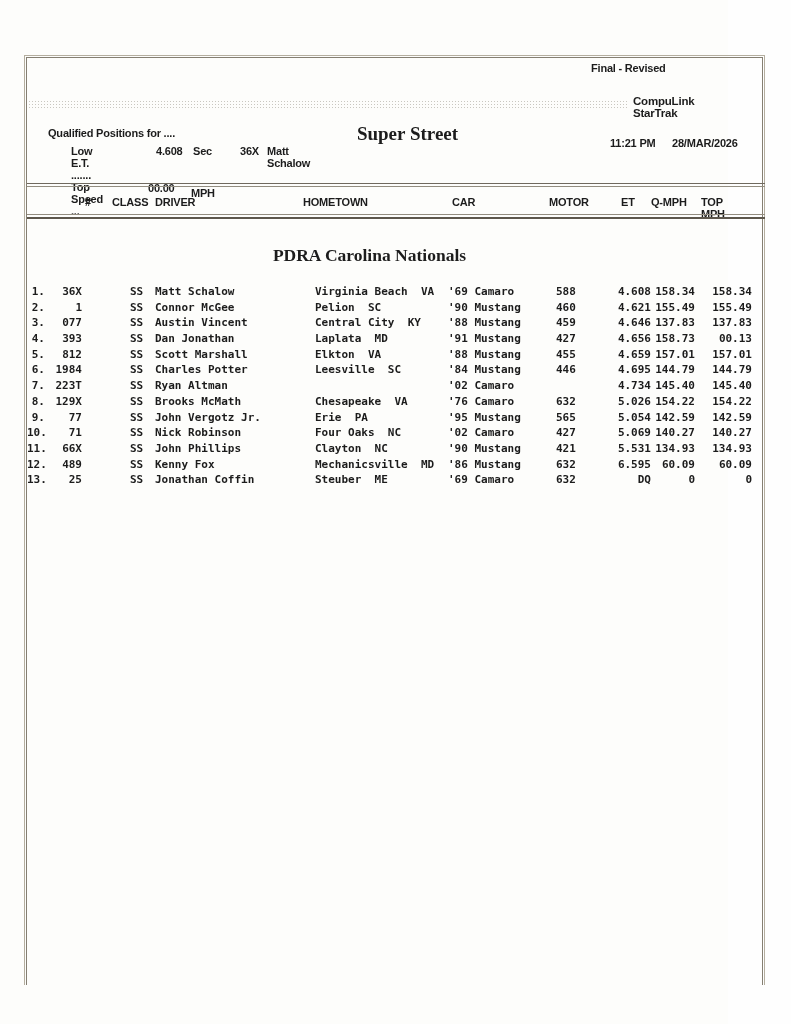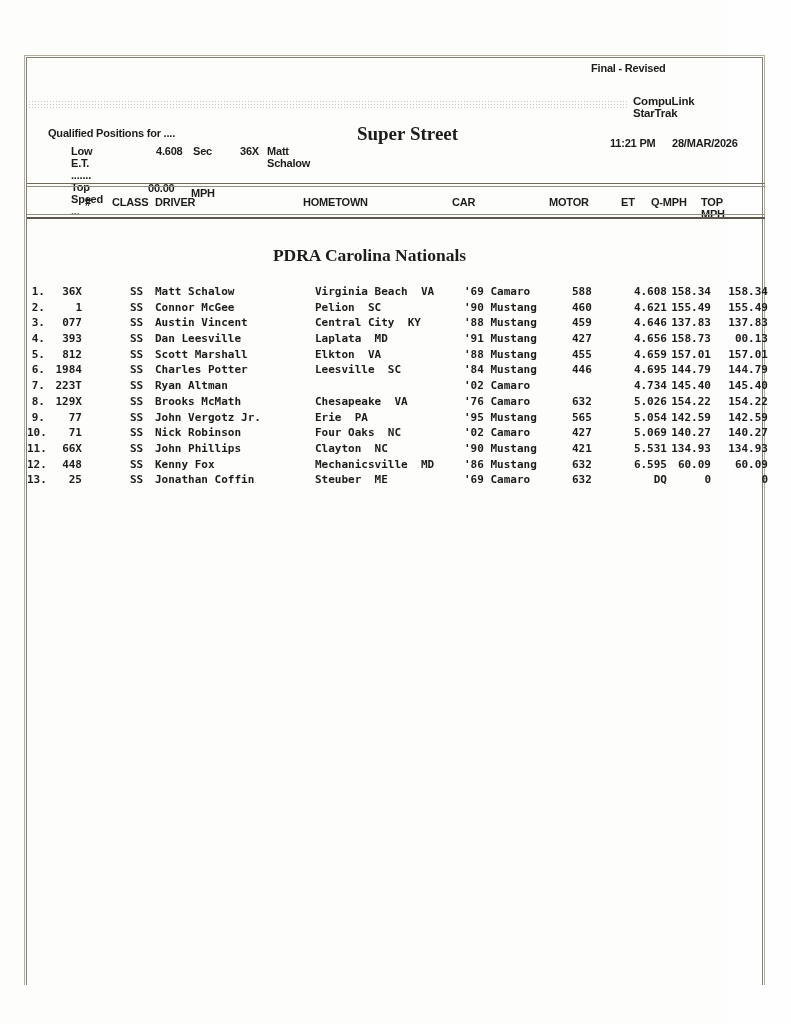--- a/index.html
+++ b/index.html
@@ -61,21 +61,21 @@
   .event-title{left:0;top:245px;width:791px;text-align:center;font-size:17.5px;transform:translateX(-26px);}
 
   .rows{left:27px;top:285px;width:738px;}
   .row{display:flex;height:15.7px;font-size:11px;line-height:13px;align-items:flex-start;}
   .row span{display:block;white-space:pre;overflow:visible;}
   .c-pos{width:18px;text-align:right;flex:none;}
   .c-num{width:37px;text-align:right;flex:none;}
   .c-class{margin-left:48px;width:25px;flex:none;}
   .c-driver{width:160px;flex:none;}
   .c-home{width:125px;flex:none;}
-  .c-car{margin-left:24px;width:92px;flex:none;}
+  .c-car{margin-left:8px;width:92px;flex:none;}
   .c-motor{margin-left:16px;width:40px;flex:none;}
   .c-et{width:55px;text-align:right;flex:none;}
   .c-qmph{width:44px;text-align:right;flex:none;}
   .c-top{width:57px;text-align:right;flex:none;}
 </style>
 </head>
 <body>
 
 <div class="sheet">
 
@@ -157,21 +157,21 @@
     <span class="c-motor">459</span>
     <span class="c-et">4.646</span>
     <span class="c-qmph">137.83</span>
     <span class="c-top">137.83</span>
   </div>
 
   <div class="row mono">
     <span class="c-pos">4.</span>
     <span class="c-num">393</span>
     <span class="c-class">SS</span>
-    <span class="c-driver">Dan Leesville</span>
+    <span class="c-driver">Dan Jonathan</span>
     <span class="c-home">Laplata  MD</span>
     <span class="c-car">'91 Mustang</span>
     <span class="c-motor">427</span>
     <span class="c-et">4.656</span>
     <span class="c-qmph">158.73</span>
     <span class="c-top">00.13</span>
   </div>
 
   <div class="row mono">
     <span class="c-pos">5.</span>
@@ -259,21 +259,21 @@
     <span class="c-home">Clayton  NC</span>
     <span class="c-car">'90 Mustang</span>
     <span class="c-motor">421</span>
     <span class="c-et">5.531</span>
     <span class="c-qmph">134.93</span>
     <span class="c-top">134.93</span>
   </div>
 
   <div class="row mono">
     <span class="c-pos">12.</span>
-    <span class="c-num">448</span>
+    <span class="c-num">489</span>
     <span class="c-class">SS</span>
     <span class="c-driver">Kenny Fox</span>
     <span class="c-home">Mechanicsville  MD</span>
     <span class="c-car">'86 Mustang</span>
     <span class="c-motor">632</span>
     <span class="c-et">6.595</span>
     <span class="c-qmph">60.09</span>
     <span class="c-top">60.09</span>
   </div>
 

